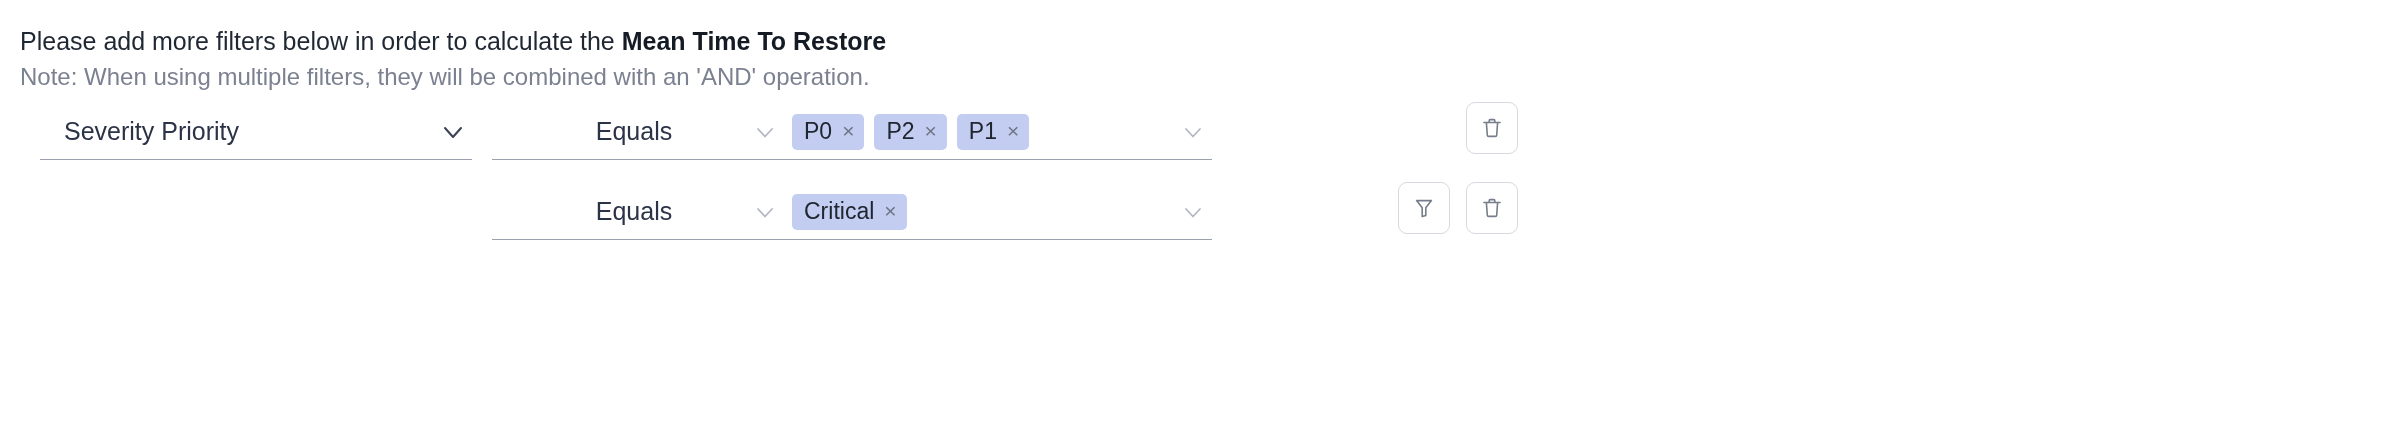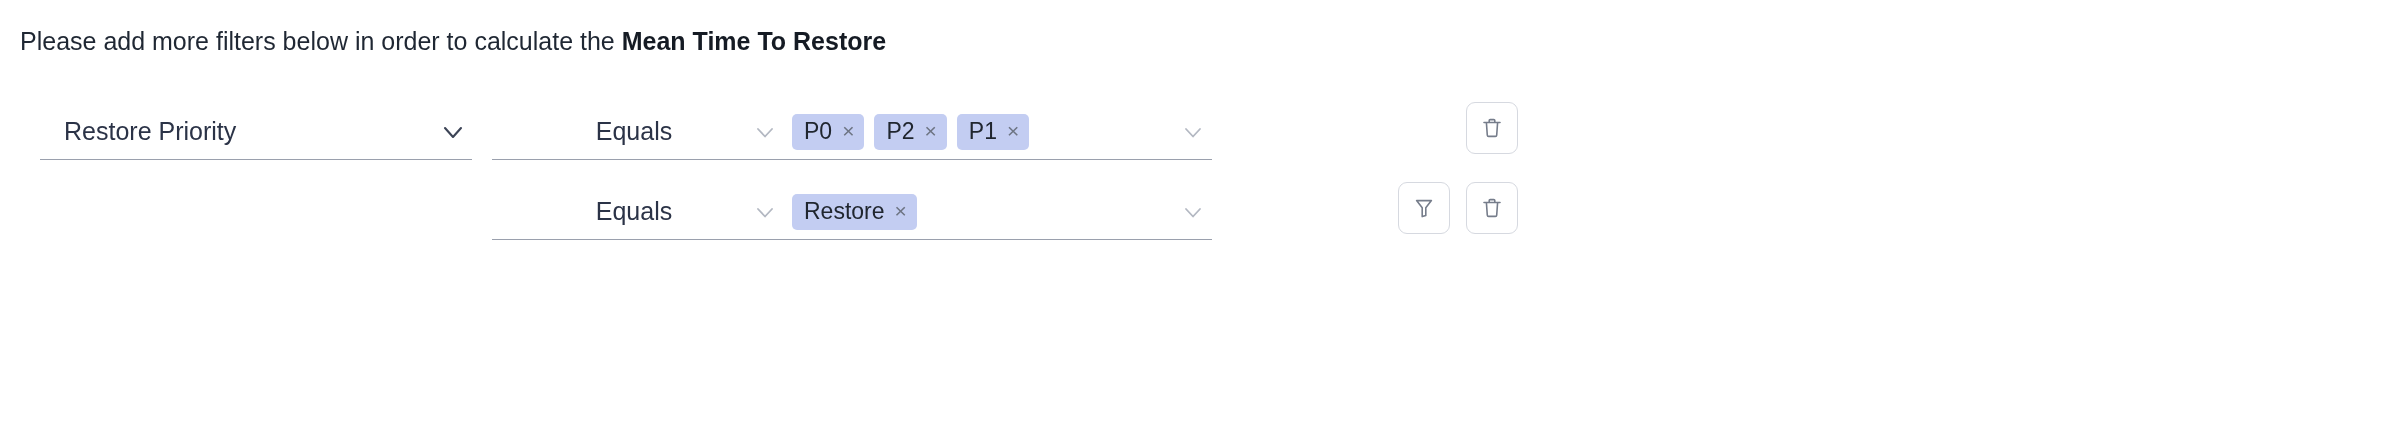--- a/index.html
+++ b/index.html
@@ -77,27 +77,28 @@
   }
   .icon-btn svg { display: block; }
 </style>
 </head>
 <body>
 
 <div class="page">
 
   <div class="headline"><span>Please add more filters below in order to calculate the </span><span class="strong">Mean Time To Restore</span></div>
 
+  <div class="note">Note: When using multiple filters, they will be combined with an 'AND' operation.</div>
 
   <div class="rows">
 
     <div class="filter-row" style="top:0;">
 
       <div class="field field-field">
-        <span class="field-text">Restore Priority</span>
+        <span class="field-text">Severity Priority</span>
         <span class="chev">
           <svg width="26" height="26" viewBox="0 0 26 26">
               <path d="M5 9 L13 18 L21 9" fill="none" stroke="#3c4456" stroke-width="2.1" stroke-linecap="round" stroke-linejoin="round"></path>
             </svg>
         </span>
       </div>
 
       <div class="field field-op">
         <span class="field-text">Equals</span>
         <span class="chev">
@@ -148,21 +149,21 @@
         <span class="chev">
           <svg width="24" height="24" viewBox="0 0 24 24">
               <path d="M5 9 L12 16.5 L19 9" fill="none" stroke="#b3b8c2" stroke-width="1.8" stroke-linecap="round" stroke-linejoin="round"></path>
             </svg>
         </span>
       </div>
 
       <div class="field field-vals">
         <span class="chips">
           <span class="chip">
-            <span>Restore</span>
+            <span>Critical</span>
             <span class="chip-x">×</span>
           </span>
         </span>
         <span class="chev">
           <svg width="24" height="24" viewBox="0 0 24 24">
               <path d="M5 9 L12 16.5 L19 9" fill="none" stroke="#b3b8c2" stroke-width="1.8" stroke-linecap="round" stroke-linejoin="round"></path>
             </svg>
         </span>
       </div>
 

